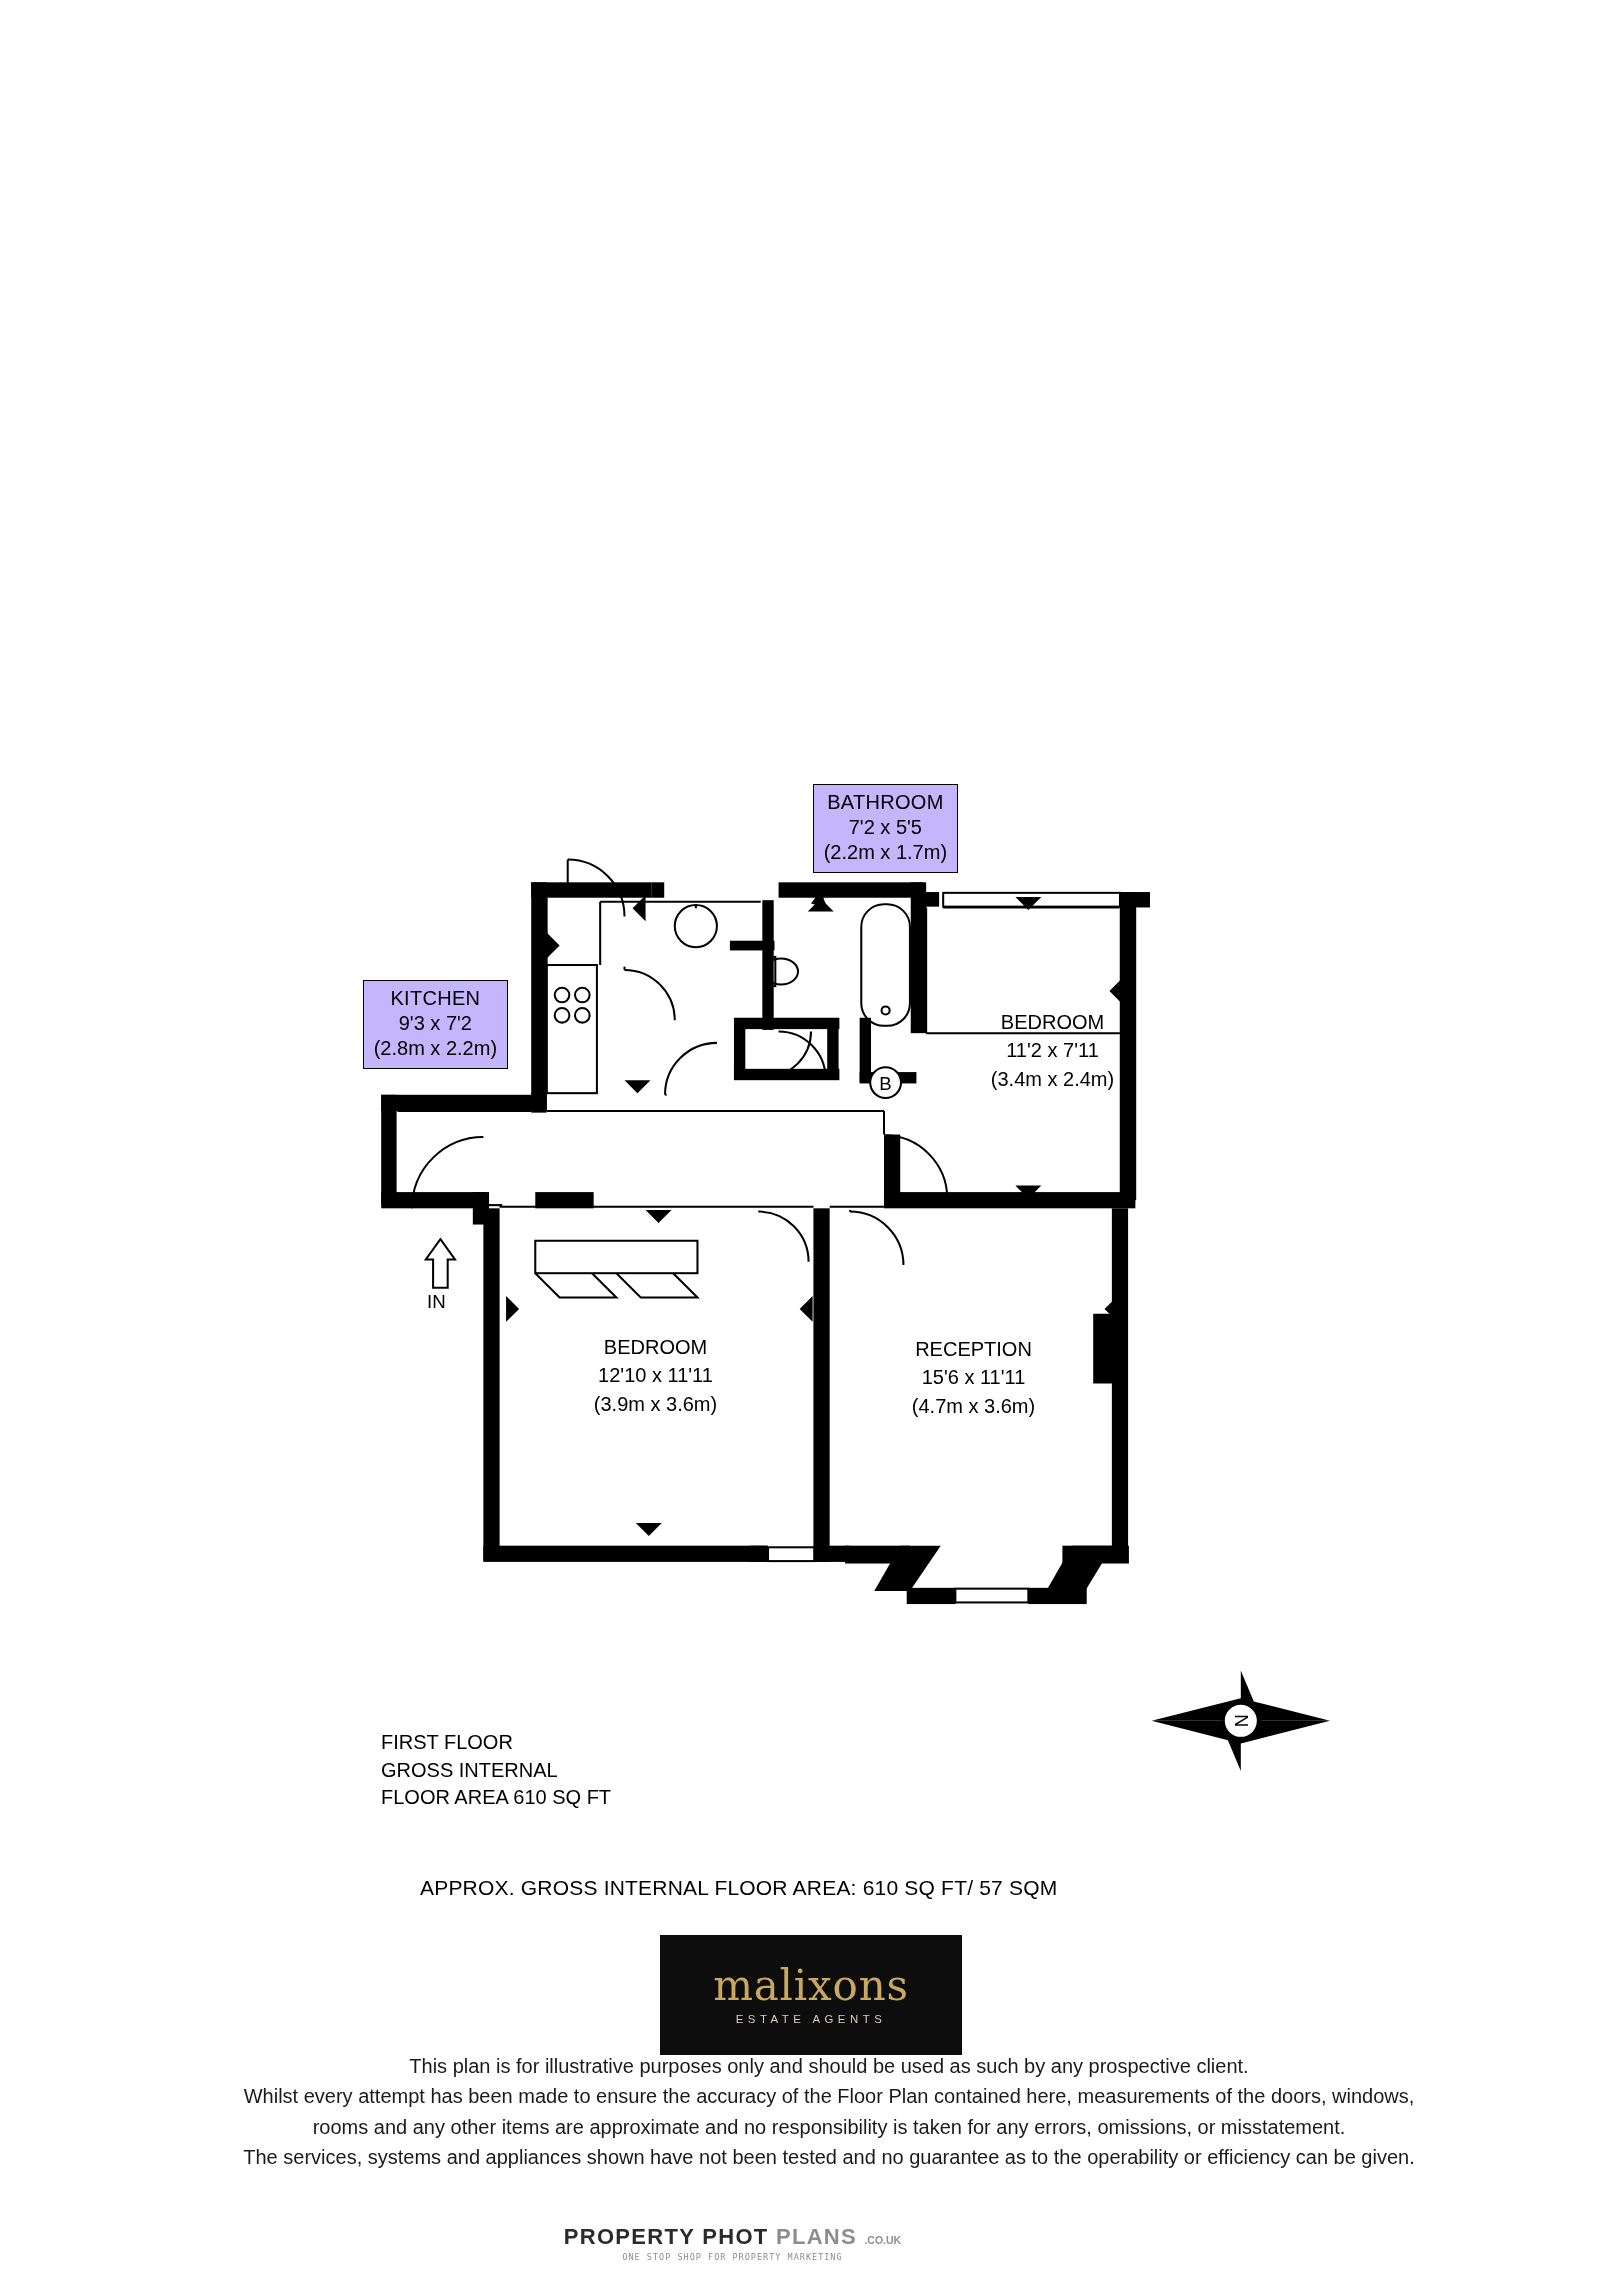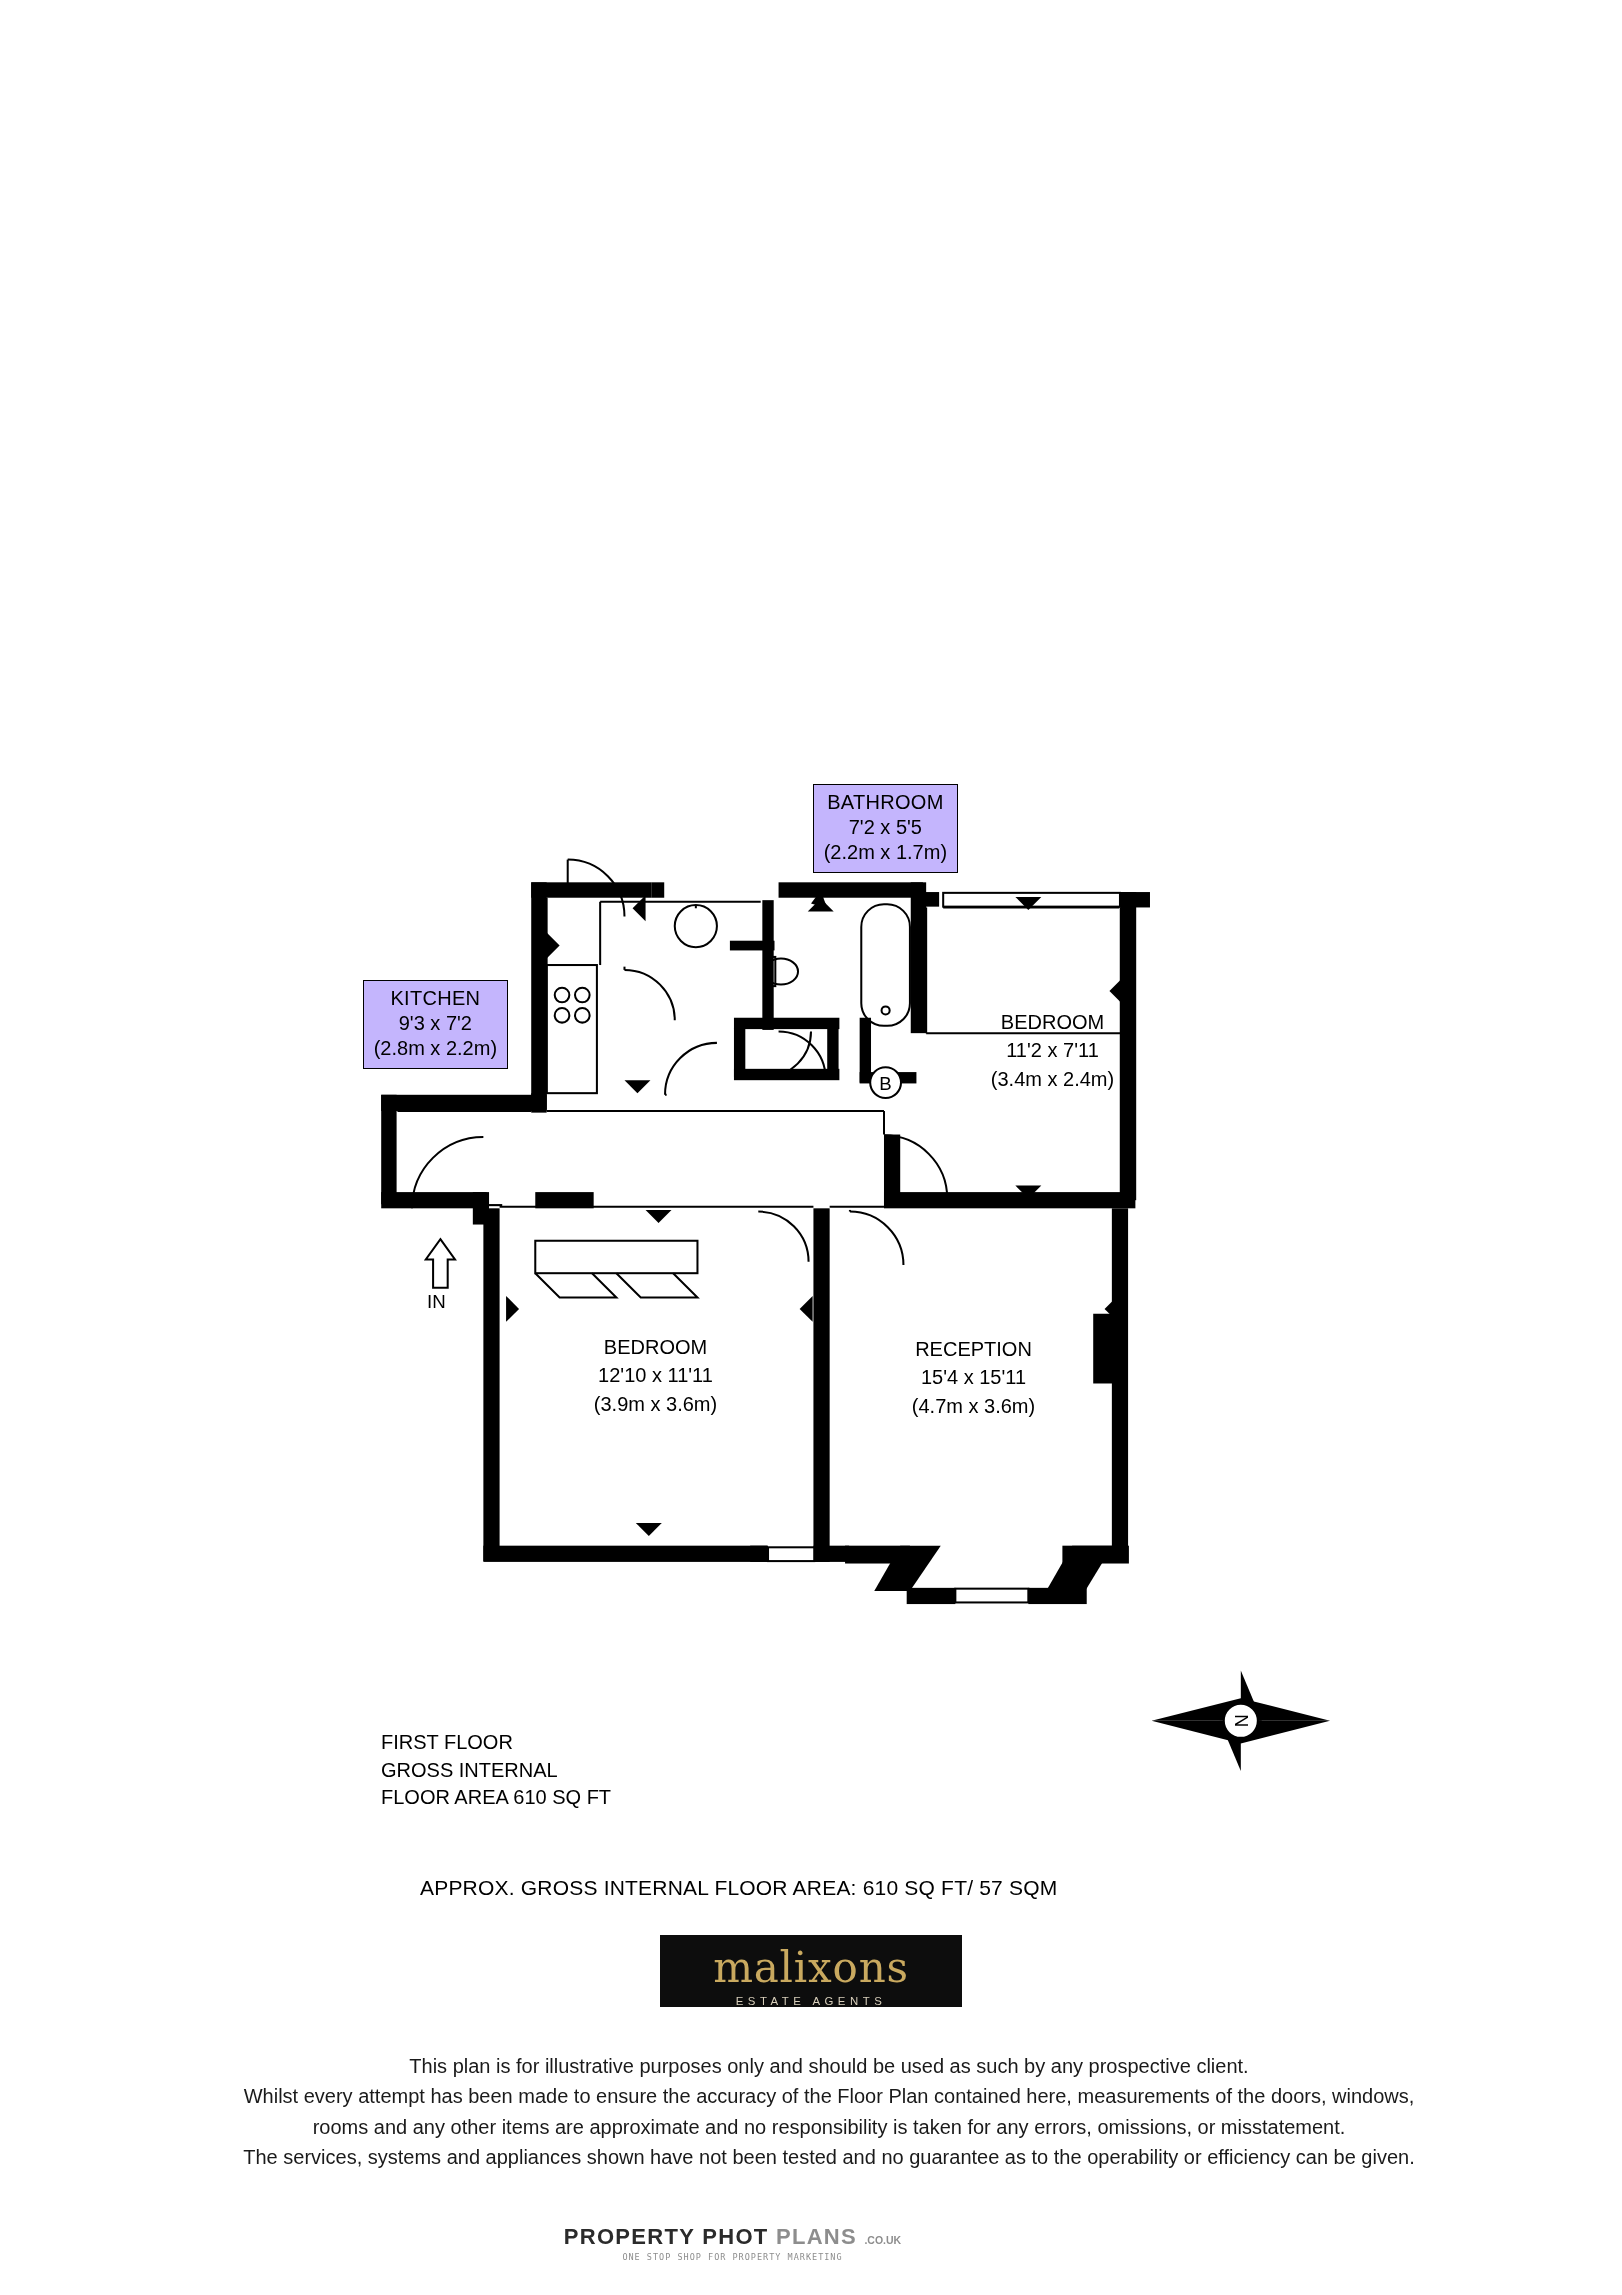--- a/index.html
+++ b/index.html
@@ -309,35 +309,35 @@
   </div>
 
   <div class="room-label" style="left:542px; top:1333px; width:227px;">
     <div>BEDROOM</div>
     <div>12'10 x 11'11</div>
     <div>(3.9m x 3.6m)</div>
   </div>
 
   <div class="room-label" style="left:860px; top:1335px; width:227px;">
     <div>RECEPTION</div>
-    <div>15'4 x 15'11</div>
+    <div>15'6 x 11'11</div>
     <div>(4.7m x 3.6m)</div>
   </div>
 
   <div class="in-label" style="left:427px; top:1291px;text-align:center;">IN</div>
 
   <div class="floor-note" style="left:381px; top:1729px;">
     <div>FIRST FLOOR</div>
     <div>GROSS INTERNAL</div>
     <div>FLOOR AREA 610 SQ FT</div>
   </div>
 
   <div class="area-note" style="left:420px; top:1876px;">APPROX. GROSS INTERNAL FLOOR AREA:   610 SQ FT/   57 SQM</div>
 
-  <div id="logo-block" style="left:660px; top:1935px; width:302px; height:72px;justify-content:flex-end;">
+  <div id="logo-block" style="left:660px; top:1935px; width:302px; height:120px;">
     <div id="logo-word">malixons</div>
     <div id="logo-sub">ESTATE AGENTS</div>
   </div>
 
   <div id="disclaimer" style="top:2051px;">
     <div>This plan is for illustrative purposes only and should be used as such by any prospective client.</div>
     <div>Whilst every attempt has been made to ensure the accuracy of the Floor Plan contained here, measurements of the doors, windows,</div>
     <div>rooms and any other items are approximate and no responsibility is taken for any errors, omissions, or misstatement.</div>
     <div>The services, systems and appliances shown have not been tested and no guarantee as to the operability or efficiency can be given.</div>
   </div>

